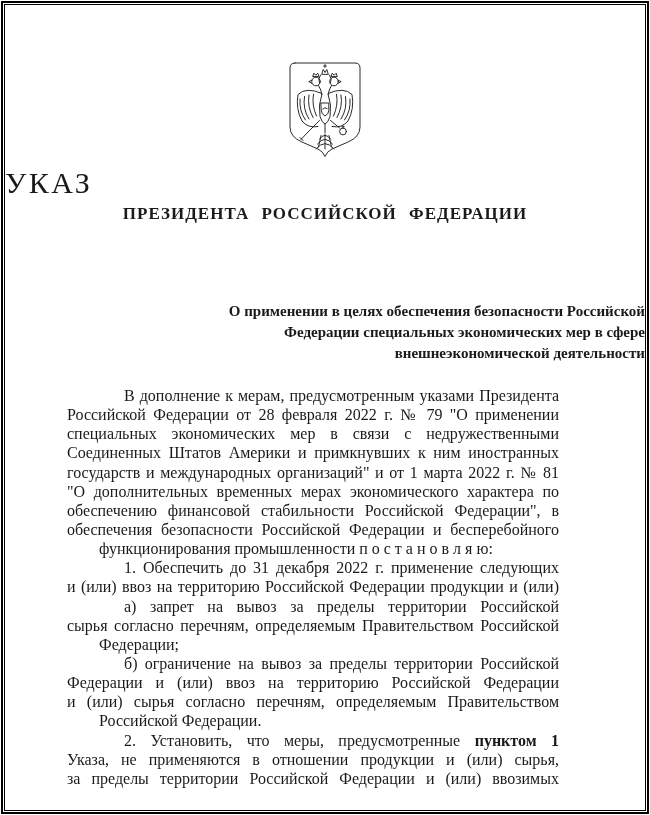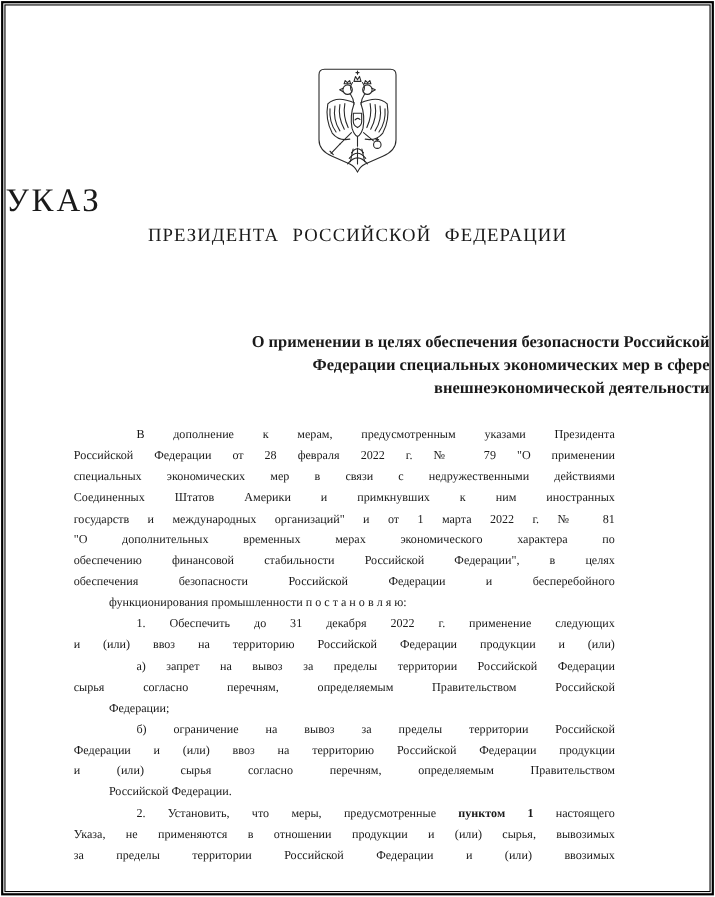--- a/index.html
+++ b/index.html
@@ -36,32 +36,32 @@
     letter-spacing: 2.5px;
     font-weight: normal;
   }
   .doc-subtitle {
     margin-top: 2px;
     text-align: center;
     font-size: 17px;
     line-height: 22px;
     letter-spacing: 1px;
     word-spacing: 7px;
-    font-weight: normal;
+    font-weight: bold;
   }
   .doc-heading {
     margin-top: 76px;
     text-align: right;
     font-weight: bold;
     font-size: 15px;
     line-height: 21px;
   }
   .doc-body {
     margin: 22px 86px 0 62px;
-    font-size: 11px;
+    font-size: 16px;
   }
   .ln {
     line-height: 19.15px;
     height: 19.15px;
     overflow: hidden;
     text-align: justify;
     text-align-last: justify;
   }
   .ln.last {
     text-align-last: left;

